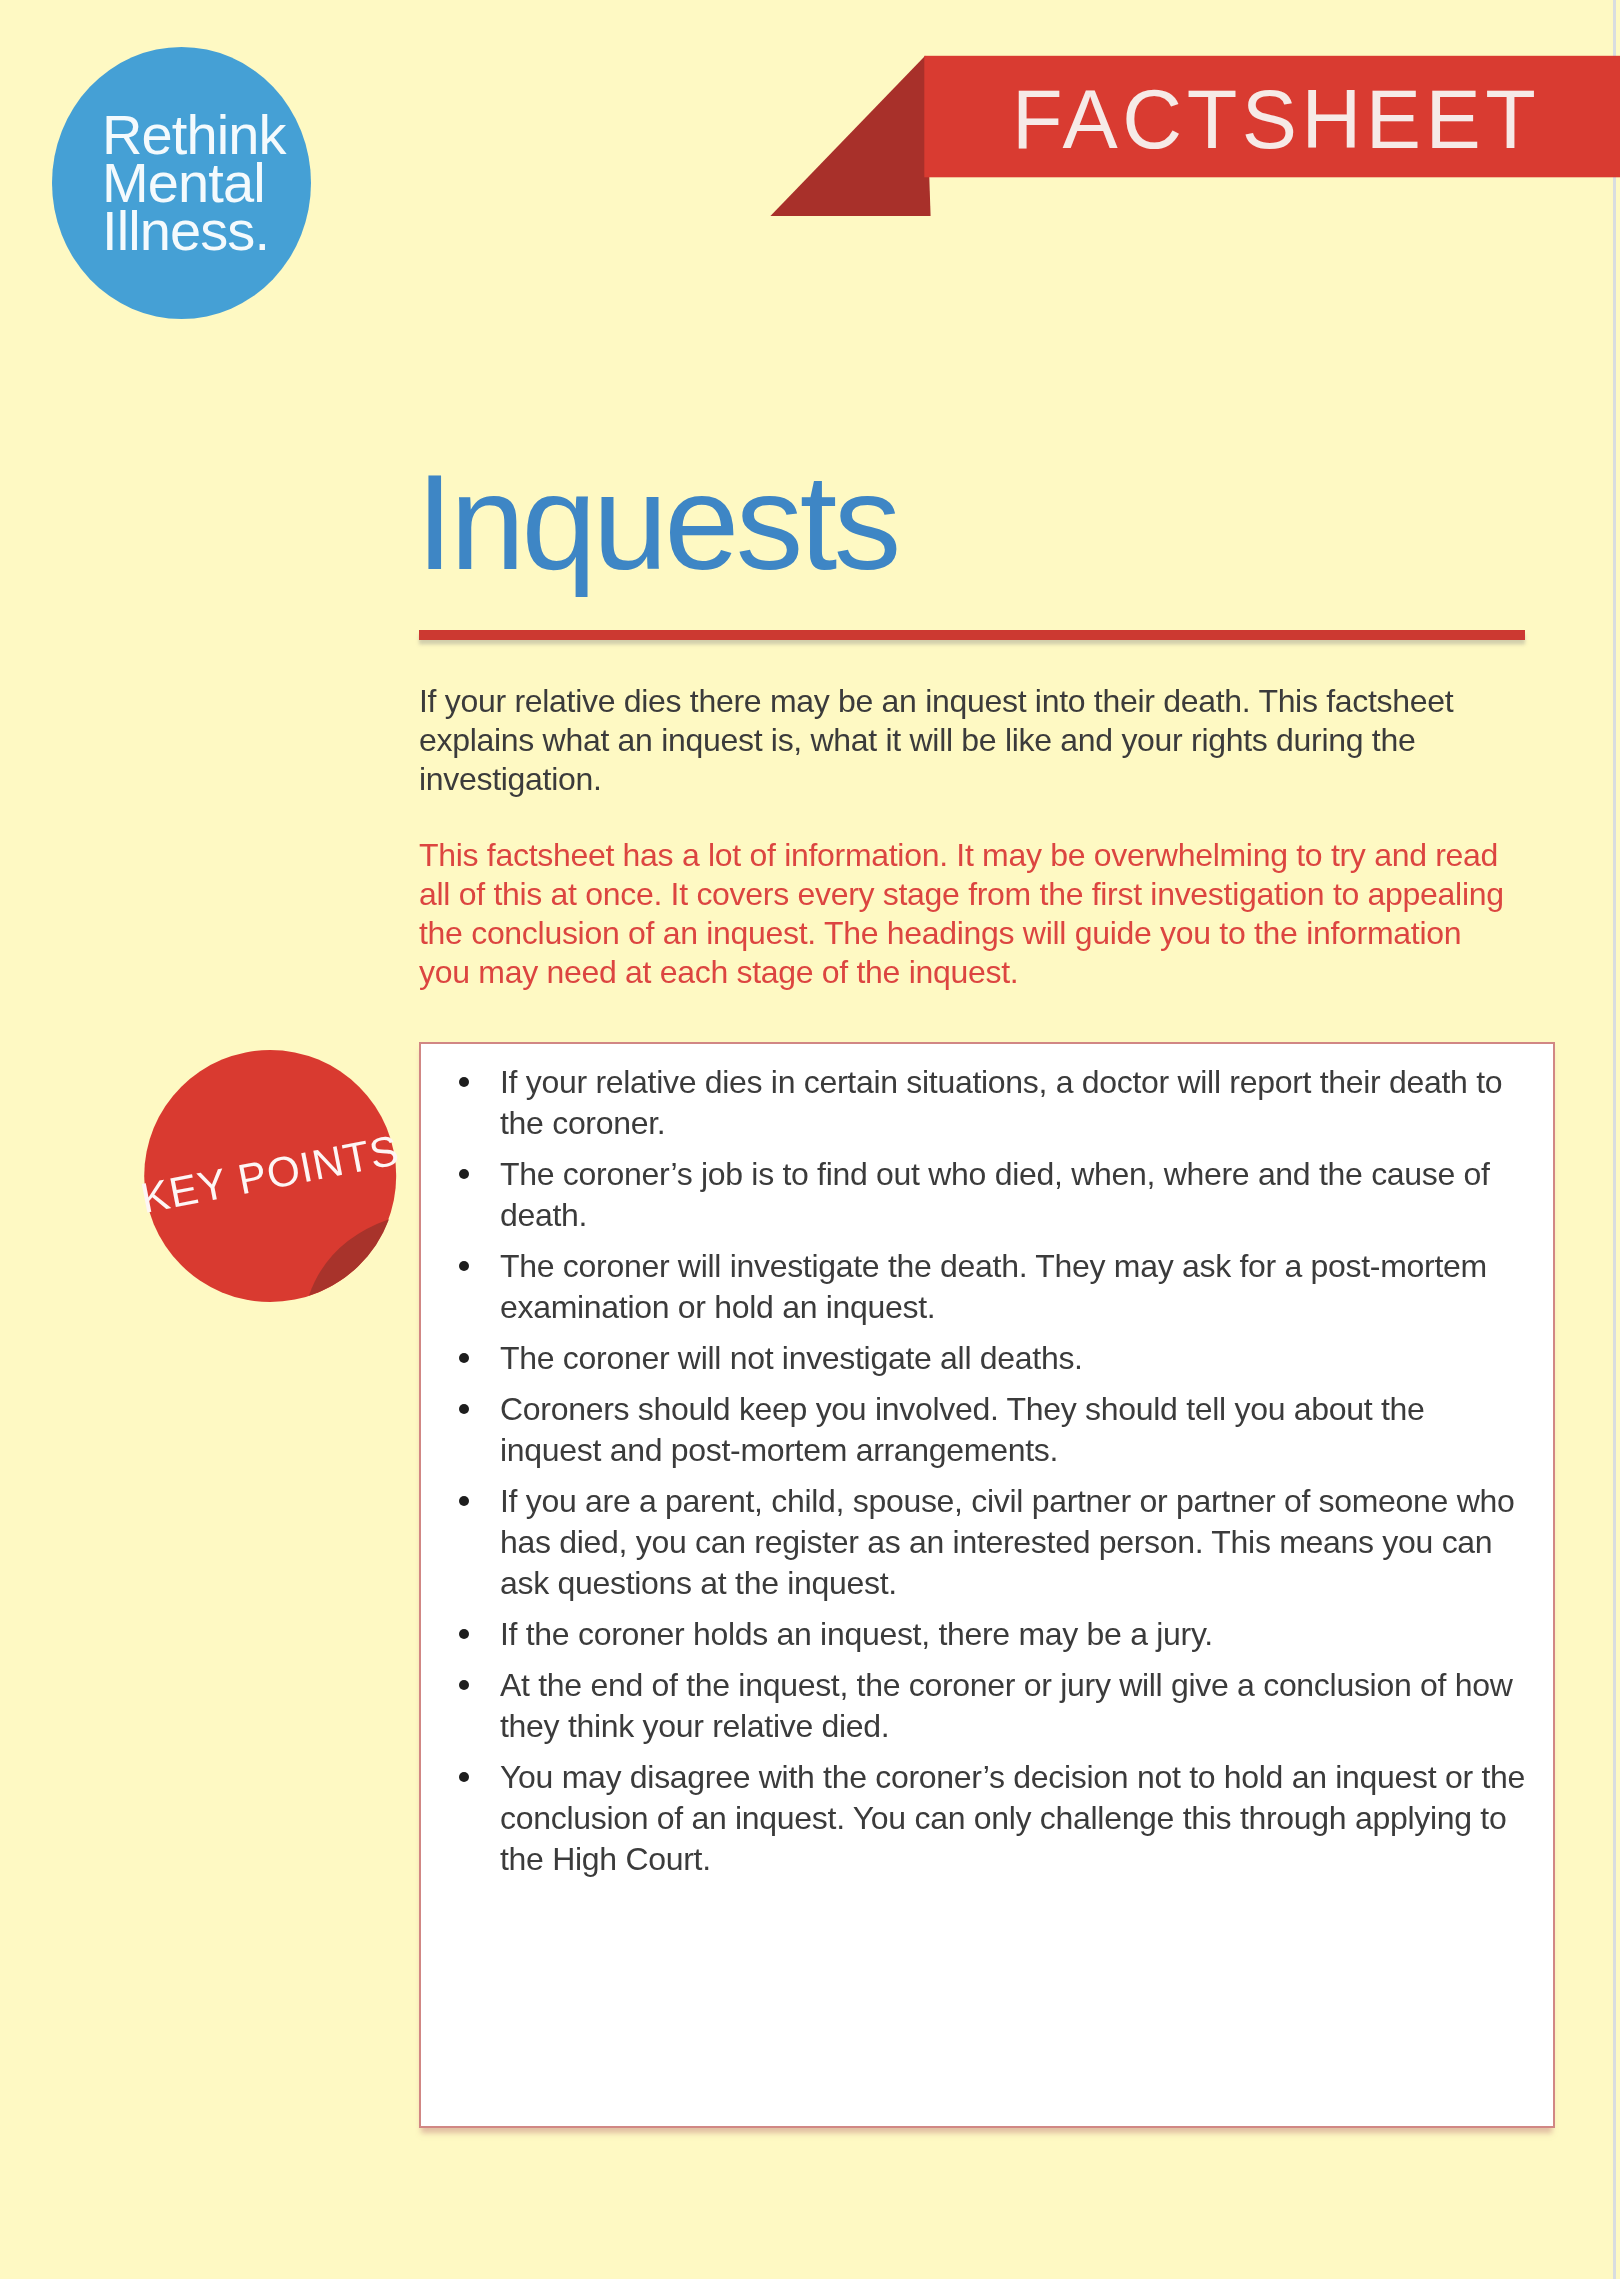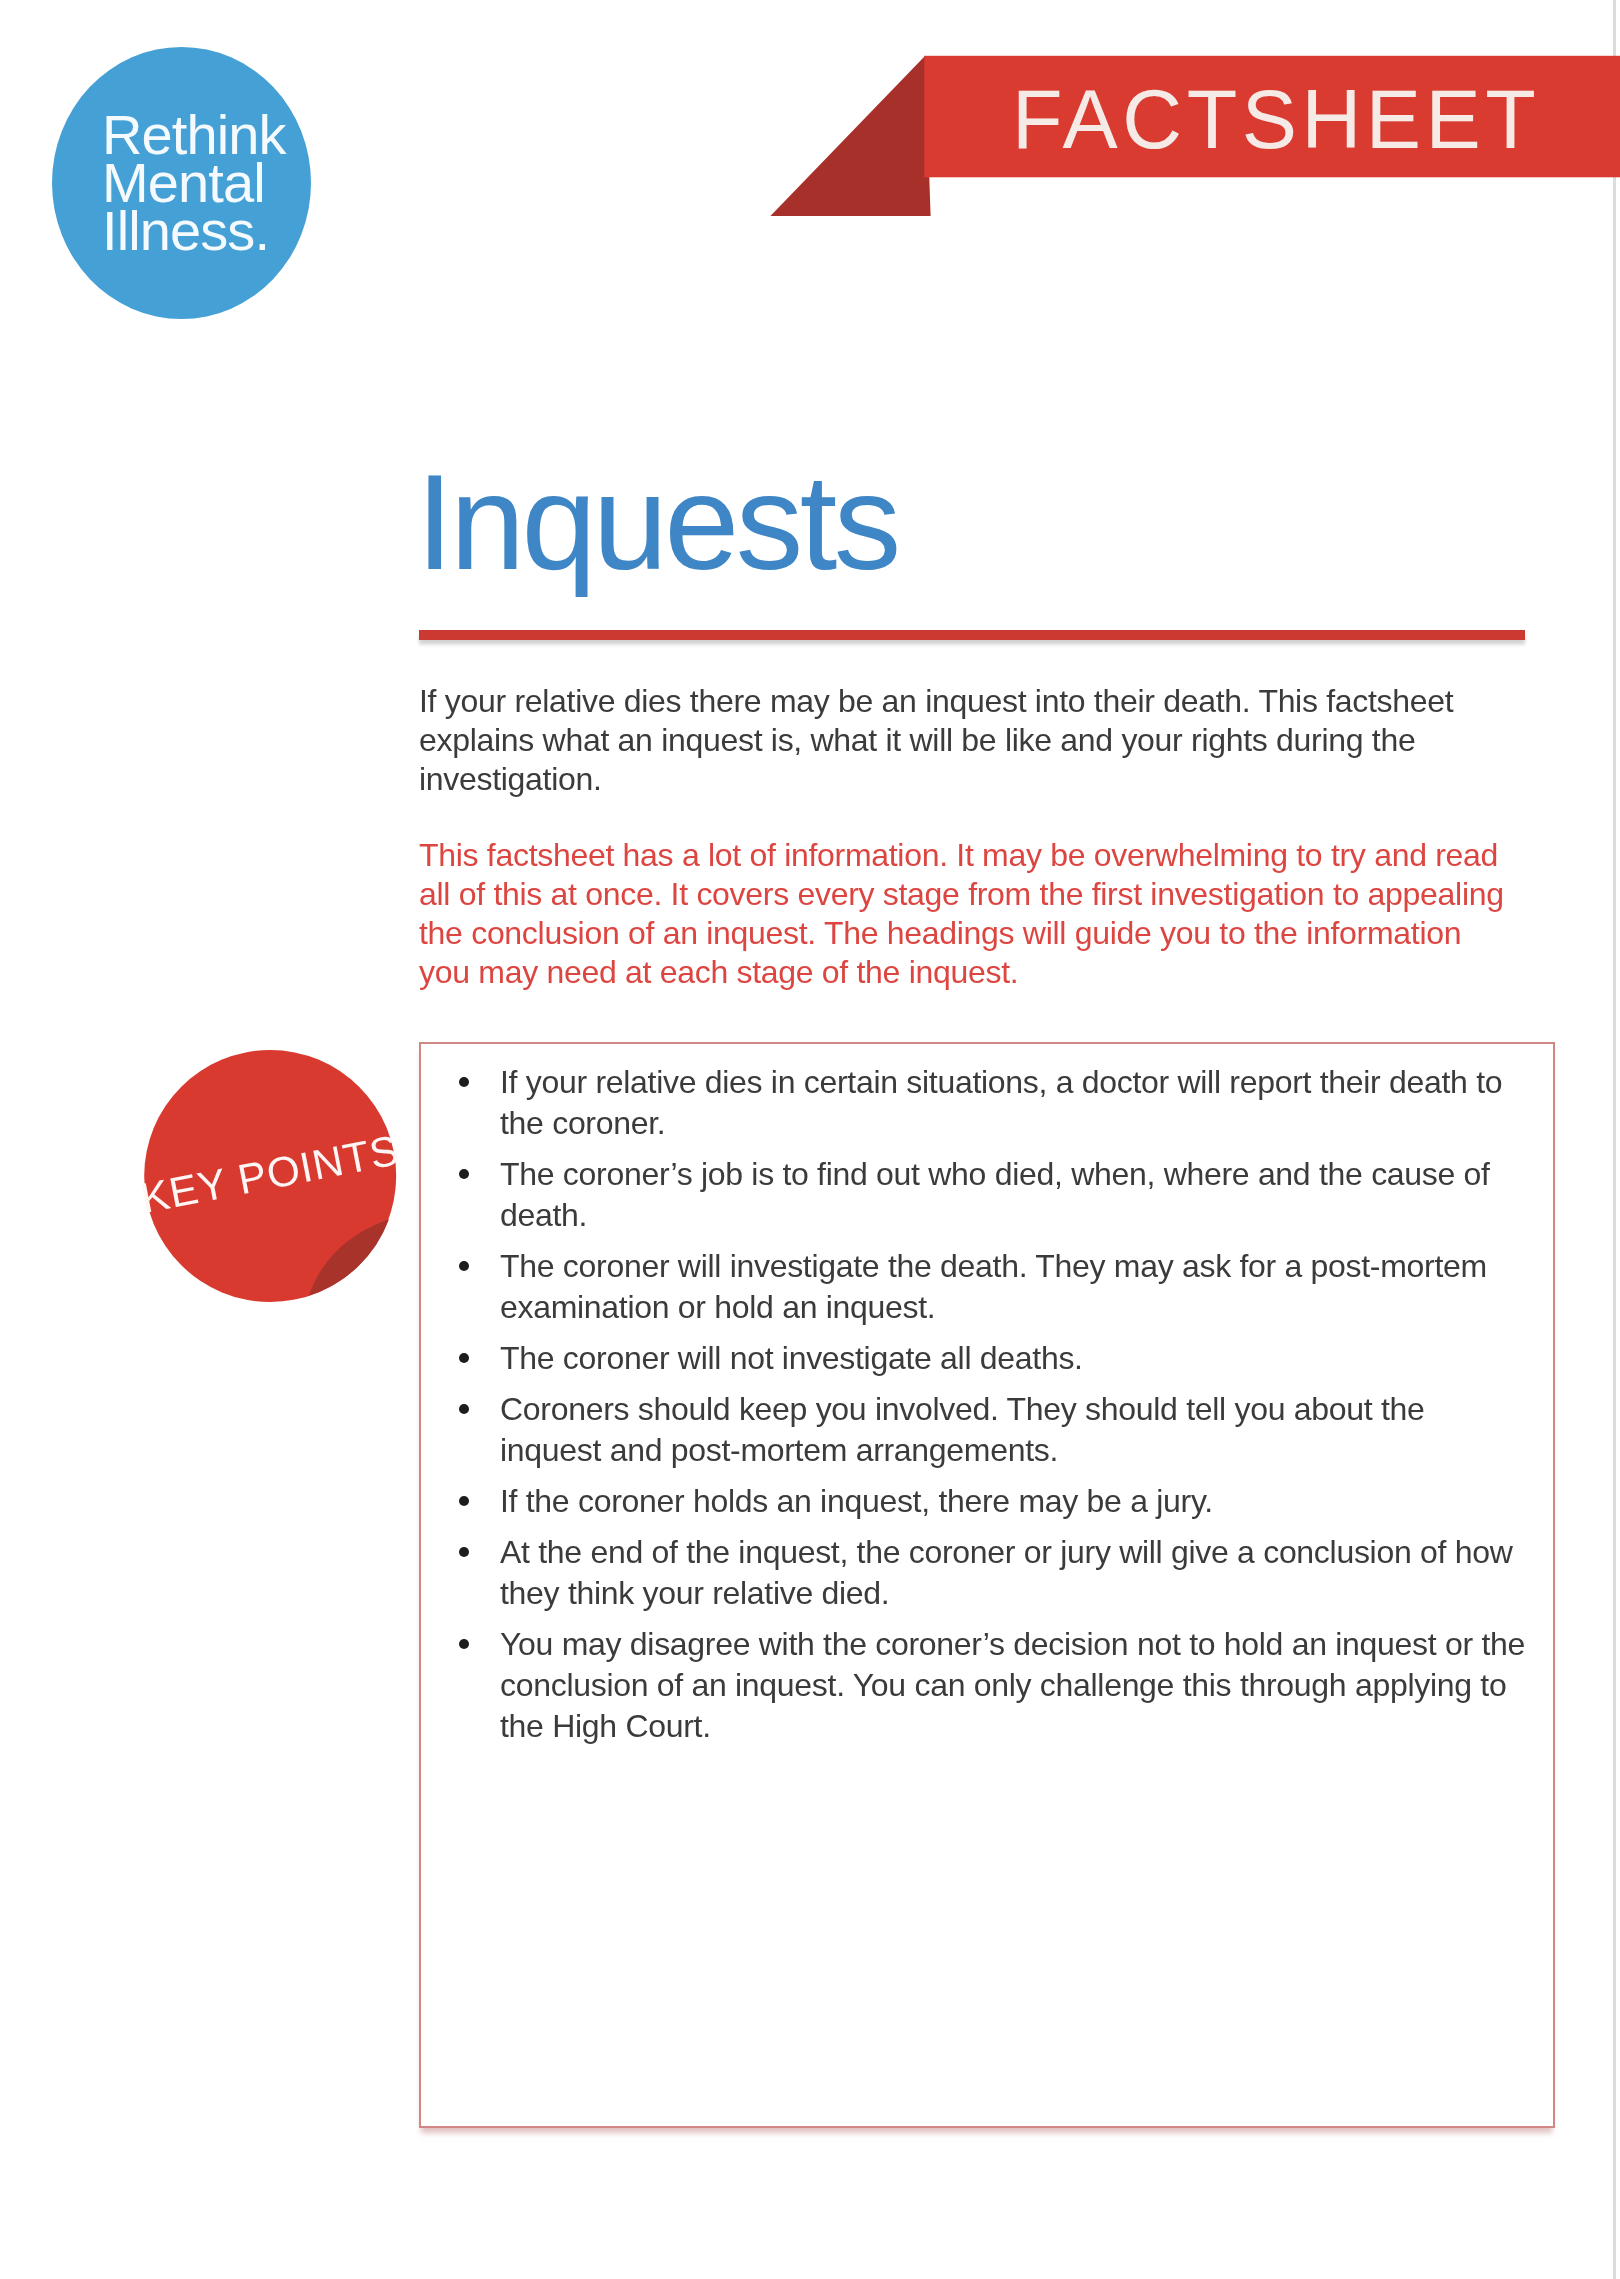--- a/index.html
+++ b/index.html
@@ -12,21 +12,21 @@
     --badge-red:#D93A30;
     --badge-curl:#A8332B;
     --box-border:#D18784;
     --body-text:#3B3B3B;
     --page-edge:#D9DDE0;
   }
   html,body{margin:0;padding:0;background:#e9e9e9;}
   .page{
     position:relative;
     width:1620px;height:2279px;
-    background:#ffffff;
+    background:#fef9c3;
     overflow:hidden;
     font-family:"Liberation Sans", sans-serif;
   }
   .page-edge{
     position:absolute;left:1613px;top:0;width:2.7px;height:2279px;
     background:var(--page-edge);
   }
   
   .logo{
     position:absolute;left:52px;top:47px;width:259px;height:272px;
@@ -142,20 +142,21 @@
     <text class="badge-text" x="148" y="164" text-anchor="middle" transform="rotate(-11 148 150)">KEY POINTS</text>
   </svg>
 
   <div class="kp-box">
     <ul class="kp-list">
         <li>If your relative dies in certain situations, a doctor will report their death to the coroner.</li>
         <li>The coroner’s job is to find out who died, when, where and the cause of death.</li>
         <li>The coroner will investigate the death. They may ask for a post-mortem examination or hold an inquest.</li>
         <li>The coroner will not investigate all deaths.</li>
         <li>Coroners should keep you involved. They should tell you about the inquest and post-mortem arrangements.</li>
+        <li>If you are a parent, child, spouse, civil partner or partner of someone who has died, you can register as an interested person. This means you can ask questions at the inquest.</li>
         <li>If the coroner holds an inquest, there may be a jury.</li>
         <li>At the end of the inquest, the coroner or jury will give a conclusion of how they think your relative died.</li>
         <li>You may disagree with the coroner’s decision not to hold an inquest or the conclusion of an inquest. You can only challenge this through applying to the High Court.</li>
       </ul>
   </div>
 
 </div>
 
 
 </body></html>

